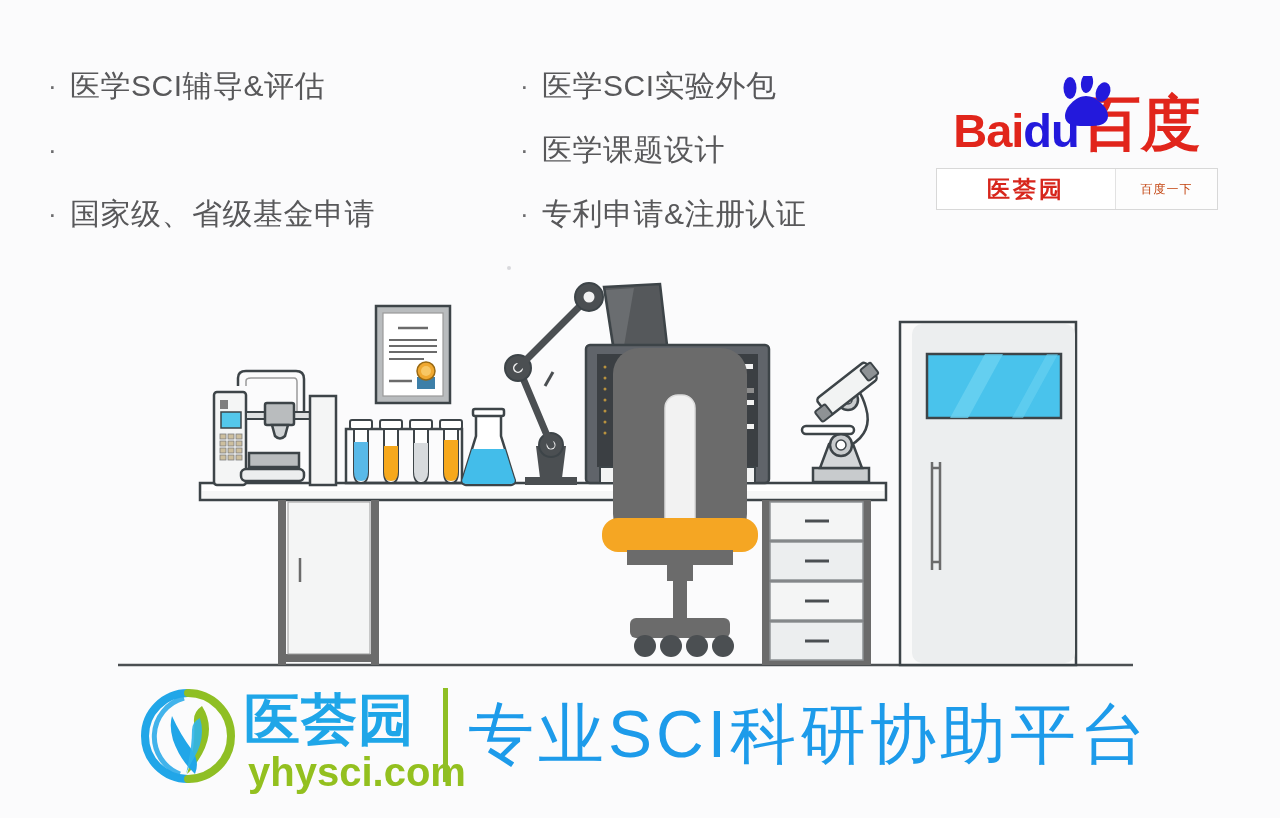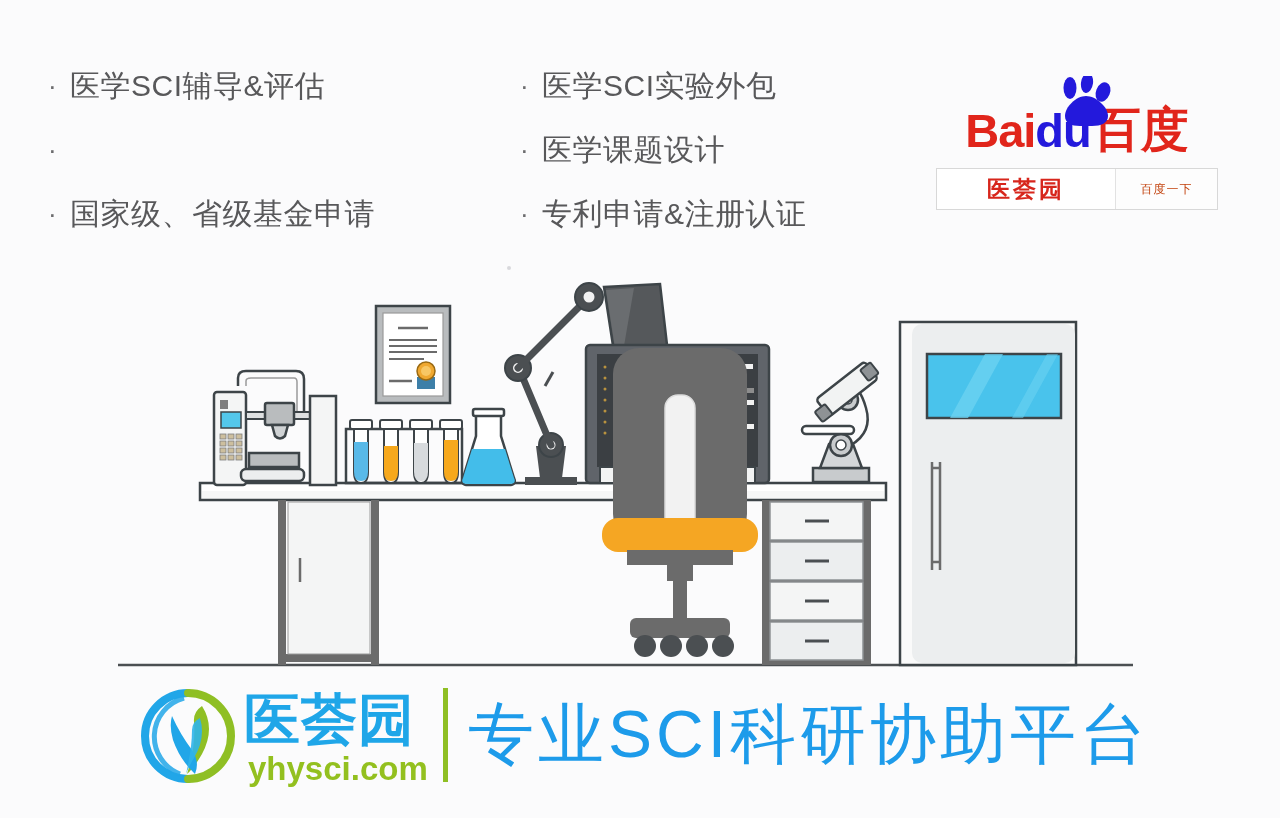--- a/index.html
+++ b/index.html
@@ -41,21 +41,21 @@
     position: relative;
     height: 66px;
     display: flex; align-items: flex-end; justify-content: center;
   }
   #baidu-logo .word {
     font-size: 47px; font-weight: bold; line-height: 1;
     letter-spacing: -1px;
   }
   .bd-red  { color: #e1251b; }
   .bd-blue { color: #2319dc; }
-  #baidu-logo .cn { color: #e1251b; font-size: 48px; font-weight: bold; line-height: 1; margin-left: 2px;}
+  #baidu-logo .cn { color: #e1251b; font-size: 60px; font-weight: bold; line-height: 1; margin-left: 2px;}
   #paw { position: absolute; left: 120px; top: -12px; width: 62px; height: 52px; }
 
   #baidu-search {
     margin-top: 14px;
     height: 42px;
     border: 1px solid #d8d8d8;
     background: #ffffff;
     display: flex;
     align-items: stretch;
   }
@@ -84,21 +84,21 @@
   #footer { position: absolute; left: 0; top: 672px; width: 1280px; height: 146px; }
   #brand-logo { position: absolute; left: 140px; top: 14px; width: 300px; height: 100px; }
   #brand-mark { position: absolute; left: 0; top: 2px; width: 96px; height: 96px; }
   #brand-cn {
     position: absolute; left: 104px; top: 6px;
     font-size: 56px; font-weight: bold; color: #1fa6e8;
     letter-spacing: 1px; line-height: 1;
   }
   #brand-url {
     position: absolute; left: 108px; top: 66px;
-    font-size: 33px; font-weight: bold; color: #93c01f;
+    font-size: 40px; font-weight: bold; color: #93c01f;
     letter-spacing: 0px; line-height: 1;
   }
   #brand-divider {
     position: absolute; left: 443px; top: 16px;
     width: 5px; height: 94px;
     background: #8fbf24;
   }
   #tagline {
     position: absolute; left: 468px; top: 14px;
     font-size: 66px; font-weight: normal; color: #1d9bea;

